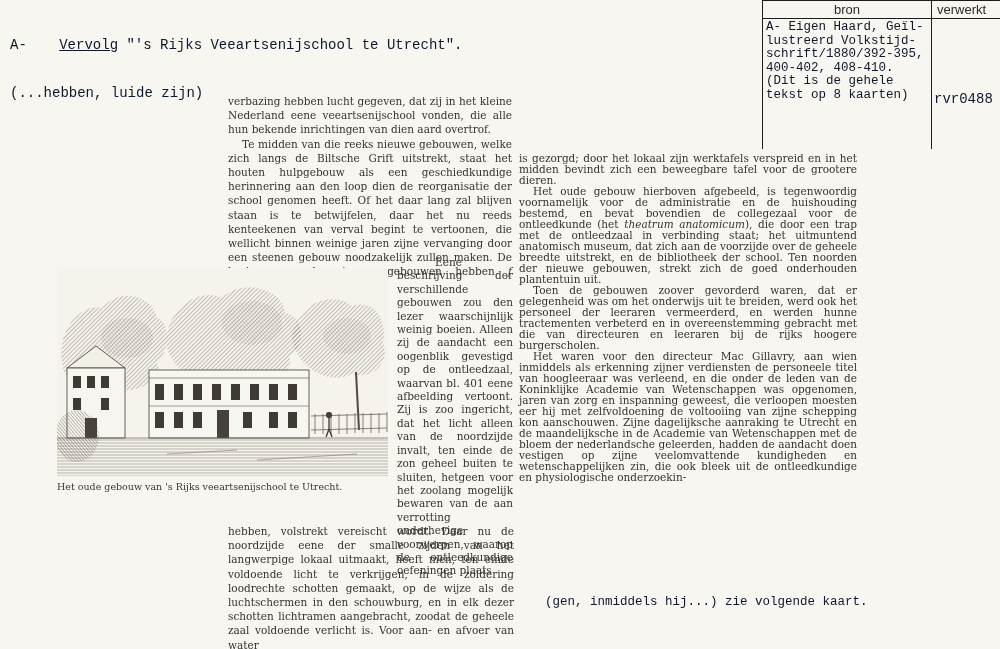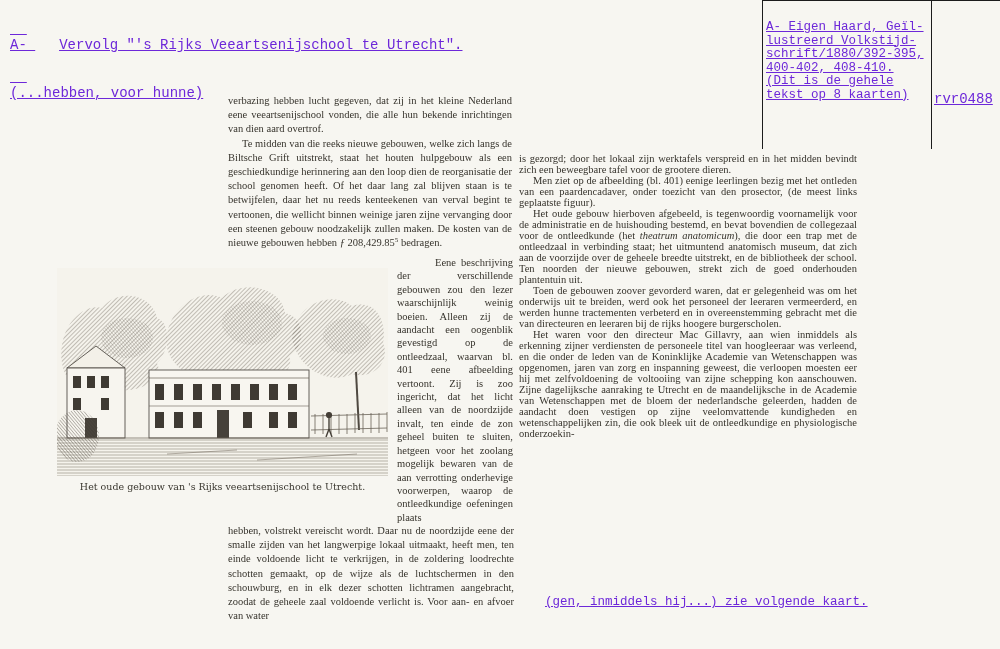--- a/index.html
+++ b/index.html
@@ -5,23 +5,22 @@
   html,body{margin:0;padding:0;}
   body{
     width:1000px;height:649px;position:relative;overflow:hidden;
     background:#f7f6f1;
     font-family:"DejaVu Serif",serif;
     color:#36332c;
   }
   
   .type{
     font-family:"Liberation Mono",monospace;
-    color:#6d28d9;
+    color:#0f172a;
     white-space:pre;
-    text-decoration:underline;
   }
   .hdr-note{position:absolute;left:10px;top:5px;font-size:14px;line-height:16px;}
   .hdr-note .u{text-decoration:underline;margin-left:24px;}
 
   
   .source-box{
     position:absolute;left:762px;top:0;width:238px;height:148px;
     border-left:1px solid #1c1c1c;border-top:1px solid #1c1c1c;
   }
   .source-box .divider{
@@ -37,50 +36,54 @@
   .source-box .src-lines{
     position:absolute;left:3px;top:20px;width:162px;
     font-size:12.5px;line-height:13.5px;
   }
   .source-box .code{
     position:absolute;left:171px;top:90px;font-size:14px;
   }
 
   
   .print{font-size:10.5px;line-height:14.2px;text-align:justify;}
-  .print .para{margin:0;font-family:Liberation Serif, serif;}
+  .print .para{margin:0;}
   .print .para.indent{text-indent:14px;}
   .print .sup{font-size:7px;vertical-align:super;line-height:0;}
   .print .it{font-style:italic;}
 
   .col-left-top{position:absolute;left:228px;top:94px;width:284px;}
   .col-narrow{position:absolute;left:397px;top:256px;width:116px;line-height:13.4px;}
   .col-narrow .para.indent{text-indent:38px;}
   .col-left-bottom{position:absolute;left:228px;top:524px;width:286px;}
   .col-right{position:absolute;left:519px;top:153px;width:338px;line-height:11px;}
 
   .figure{position:absolute;left:57px;top:268px;width:331px;height:208px;}
   .figure svg{display:block;}
   .fig-caption{
     position:absolute;left:57px;top:481px;width:331px;
-    text-align:center;font-size:9.5px;color:#3a372f;
+    text-align:left;font-size:9.5px;color:#3a372f;
   }
 
   .footer-note{position:absolute;left:545px;top:595px;font-size:12.5px;}
 </style>
 </head>
 <body>
 
 <div class="type hdr-note">
   <div><span>A- </span><span class="u">Vervolg</span><span> "'s Rijks Veeartsenijschool te Utrecht".</span></div>
-  <div>(...hebben, voor hunne)</div>
+  <div>(...hebben, luide zijn)</div>
 </div>
 
 <div class="source-box">
   <div class="divider"></div>
+  <div class="head-row">
+    <div class="head-bron">bron</div>
+    <div class="head-verwerkt">verwerkt</div>
+  </div>
   <div class="type src-lines"><div>A- Eigen Haard, Geïl-</div><div>lustreerd Volkstijd-</div><div>schrift/1880/392-395,</div><div>400-402, 408-410.</div><div>(Dit is de gehele</div><div>tekst op 8 kaarten)</div></div>
   <div class="type code">rvr0488</div>
 </div>
 
 <div class="print col-left-top">
     <p class="para"><span>verbazing hebben lucht gegeven, dat zij in het kleine Nederland eene veeartsenijschool vonden, die alle hun bekende inrichtingen van dien aard overtrof.</span></p>
     <p class="para indent"><span>Te midden van die reeks nieuwe gebouwen, welke zich langs de Biltsche Grift uitstrekt, staat het houten hulpgebouw als een geschiedkundige herinnering aan den loop dien de reorganisatie der school genomen heeft. Of het daar lang zal blijven staan is te betwijfelen, daar het nu reeds kenteekenen van verval begint te vertoonen, die wellicht binnen weinige jaren zijne vervanging door een steenen gebouw noodzakelijk zullen maken. De kosten van de nieuwe gebouwen hebben </span><span class="it">ƒ</span><span> 208,429.85</span><span class="sup">5</span><span> bedragen.</span></p>
   </div>
 
 <div class="figure">
@@ -178,19 +181,18 @@
 <div class="print col-narrow">
     <p class="para indent"><span>Eene beschrijving der verschillende gebouwen zou den lezer waarschijnlijk weinig boeien. Alleen zij de aandacht een oogenblik gevestigd op de ontleedzaal, waarvan bl. 401 eene afbeelding vertoont. Zij is zoo ingericht, dat het licht alleen van de noordzijde invalt, ten einde de zon geheel buiten te sluiten, hetgeen voor het zoolang mogelijk bewaren van de aan verrotting onderhevige voorwerpen, waarop de ontleedkundige oefeningen plaats</span></p>
   </div>
 
 <div class="print col-left-bottom">
     <p class="para"><span>hebben, volstrekt vereischt wordt. Daar nu de noordzijde eene der smalle zijden van het langwerpige lokaal uitmaakt, heeft men, ten einde voldoende licht te verkrijgen, in de zoldering loodrechte schotten gemaakt, op de wijze als de luchtschermen in den schouwburg, en in elk dezer schotten lichtramen aangebracht, zoodat de geheele zaal voldoende verlicht is. Voor aan- en afvoer van water</span></p>
   </div>
 
 <div class="print col-right">
     <p class="para"><span>is gezorgd; door het lokaal zijn werktafels verspreid en in het midden bevindt zich een beweegbare tafel voor de grootere dieren.</span></p>
-    <p class="para indent"><span>Men ziet op de afbeelding (bl. 401) eenige leerlingen bezig met het ontleden van een paardencadaver, onder toezicht van den prosector, (de meest links geplaatste figuur).</span></p>
     <p class="para indent"><span>Het oude gebouw hierboven afgebeeld, is tegenwoordig voornamelijk voor de administratie en de huishouding bestemd, en bevat bovendien de collegezaal voor de ontleedkunde (het </span><span class="it">theatrum anatomicum</span><span>), die door een trap met de ontleedzaal in verbinding staat; het uitmuntend anatomisch museum, dat zich aan de voorzijde over de geheele breedte uitstrekt, en de bibliotheek der school. Ten noorden der nieuwe gebouwen, strekt zich de goed onderhouden plantentuin uit.</span></p>
     <p class="para indent"><span>Toen de gebouwen zoover gevorderd waren, dat er gelegenheid was om het onderwijs uit te breiden, werd ook het personeel der leeraren vermeerderd, en werden hunne tractementen verbeterd en in overeenstemming gebracht met die van directeuren en leeraren bij de rijks hoogere burgerscholen.</span></p>
     <p class="para indent"><span>Het waren voor den directeur Mac Gillavry, aan wien inmiddels als erkenning zijner verdiensten de personeele titel van hoogleeraar was verleend, en die onder de leden van de Koninklijke Academie van Wetenschappen was opgenomen, jaren van zorg en inspanning geweest, die verloopen moesten eer hij met zelfvoldoening de voltooiing van zijne schepping kon aanschouwen. Zijne dagelijksche aanraking te Utrecht en de maandelijksche in de Academie van Wetenschappen met de bloem der nederlandsche geleerden, hadden de aandacht doen vestigen op zijne veelomvattende kundigheden en wetenschappelijken zin, die ook bleek uit de ontleedkundige en physiologische onderzoekin-</span></p>
   </div>
 
 <div class="type footer-note">(gen, inmiddels hij...) zie volgende kaart.</div>
 
 </body></html>

